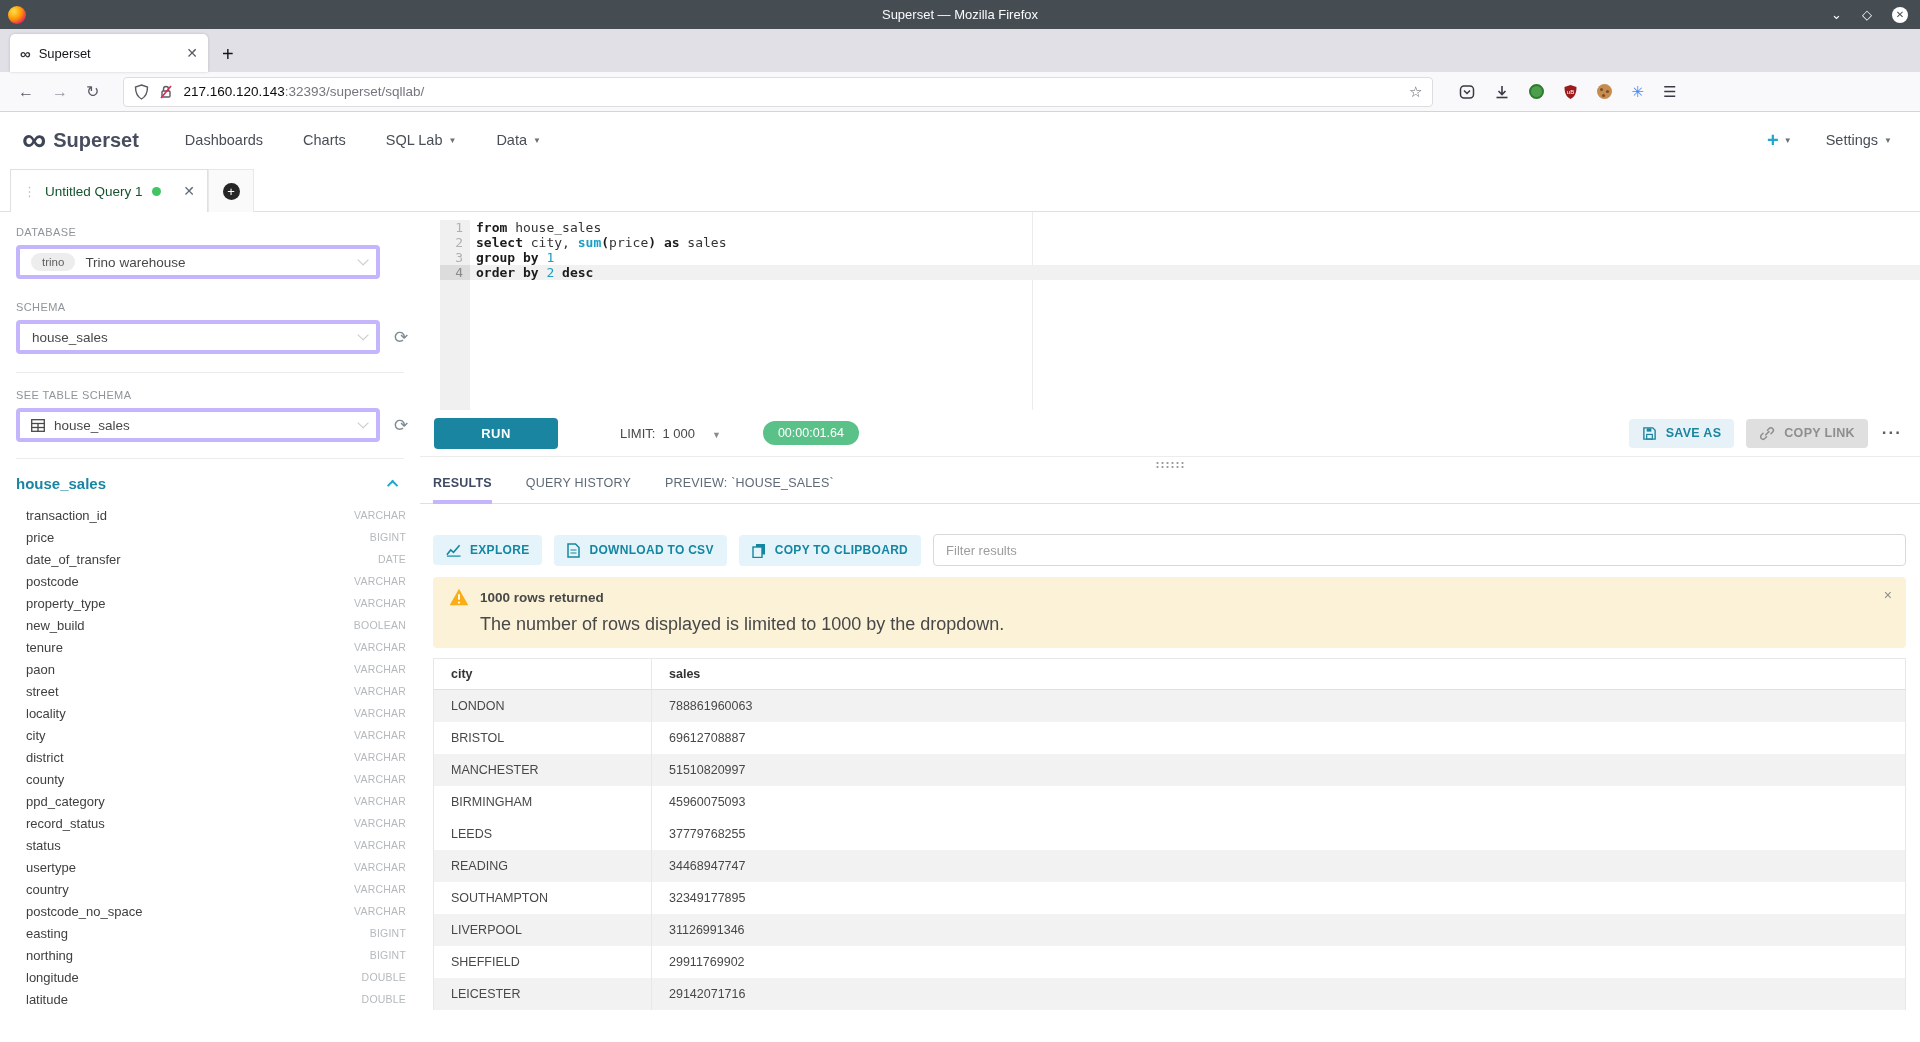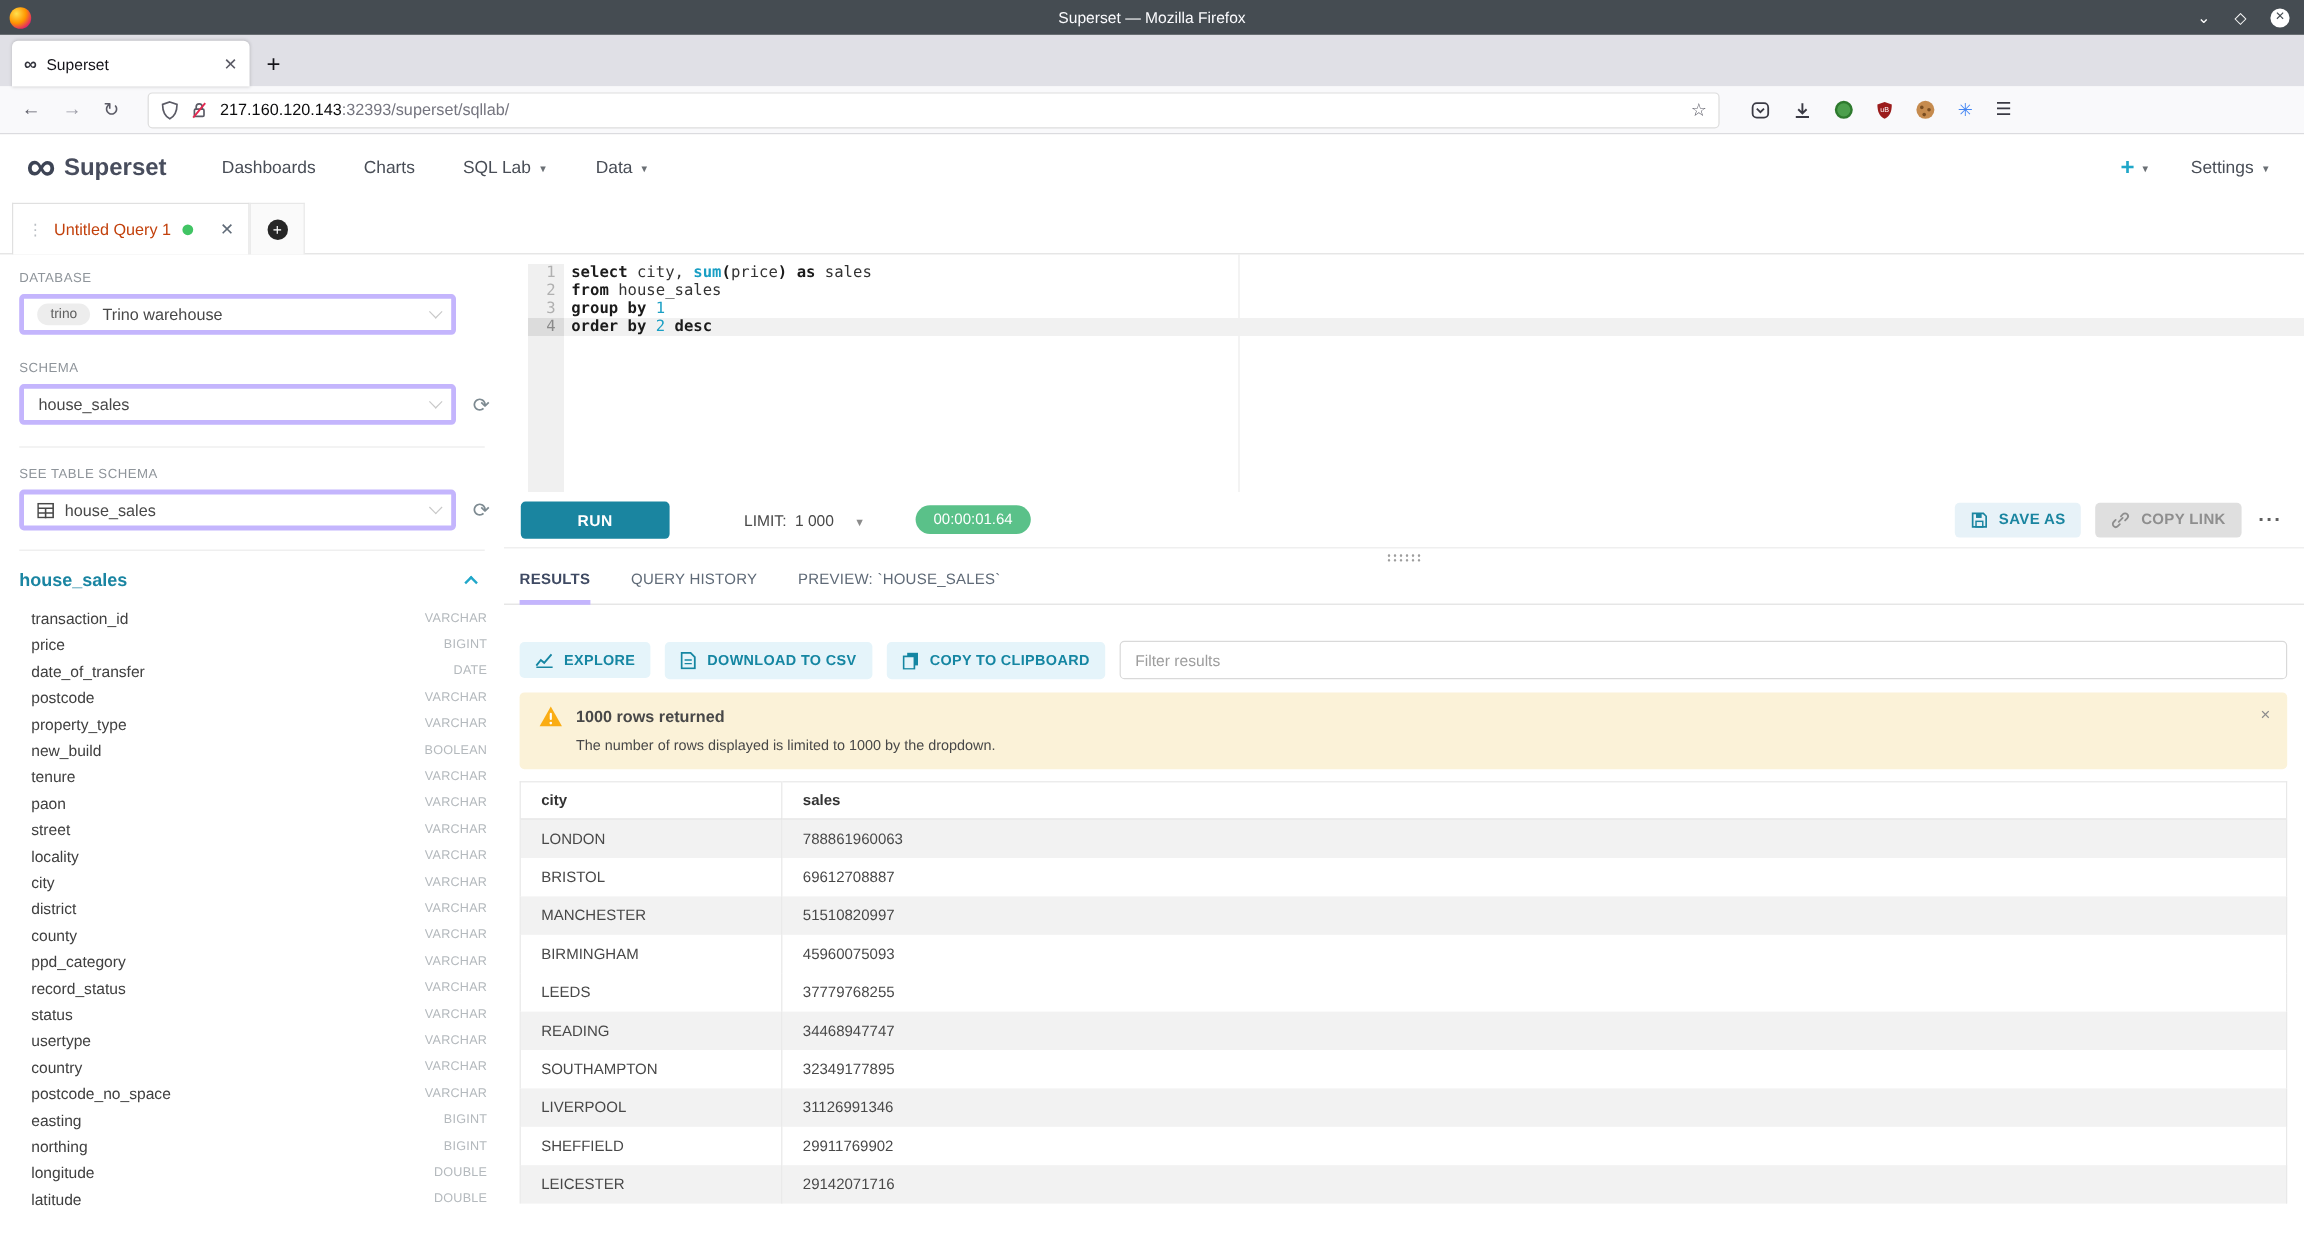--- a/index.html
+++ b/index.html
@@ -53,21 +53,21 @@
   .caret { font-size:8px; color:#6b7075; }
   .nav-right { margin-left:auto; display:flex; align-items:center; gap:34px; padding-right:28px; }
   .plus-btn { color:#20a7c9; font-size:20px; font-weight:bold; display:flex; align-items:center; gap:5px; }
   .settings { font-size:14.5px; color:#484d56; display:flex; align-items:center; gap:6px; }
 
   
   .tabstrip { height:44px; display:flex; align-items:stretch; border-bottom:1px solid #e0e0e0; background:#fff; }
   .qtab { width:198px; margin-left:10px; border:1px solid #e0e0e0; border-bottom:none; background:#fff;
     display:flex; align-items:center; padding:0 12px; position:relative; top:1px; }
   .qtab-drag { color:#b9bec3; font-size:13px; margin-right:9px; }
-  .qtab-label { color:#c2410c; font-size:13.5px; }
+  .qtab-label { color:#14532d; font-size:13.5px; }
   .qtab-dot { width:9px; height:9px; border-radius:50%; background:#41c464; margin-left:9px; }
   .qtab-close { color:#5f6a77; font-size:14px; margin-left:auto; padding-left:12px; }
   .addtab { width:46px; border:1px solid #e8e8e8; border-bottom:none; background:#fafafa;
     display:flex; align-items:center; justify-content:center; position:relative; top:1px; }
   .addtab-circle { width:17px; height:17px; border-radius:50%; background:#262626; color:#fff;
     font-size:13px; display:flex; align-items:center; justify-content:center; line-height:1; }
 
   
   .main { display:flex; height:830px; }
   .sidebar { width:420px; padding:14px 0 0 16px; flex-shrink:0; }
@@ -136,21 +136,21 @@
   .act-btn { display:flex; align-items:center; gap:9px; background:#e5f4fa; color:#1586a2;
     border:none; border-radius:4px; padding:8px 13px; font-size:12px; font-weight:bold;
     letter-spacing:.3px; margin-right:12px; }
   .filter-input { flex:1; height:32px; border:1px solid #d9d9d9; border-radius:4px; padding:0 12px;
     font-size:13px; color:#484848; font-family:"Liberation Sans", sans-serif; }
   .filter-input::placeholder { color:#9d9d9d; }
 
   .alert { margin:11px 14px 0 13px; background:#fbf2d8; border-radius:4px; padding:11px 16px 13px; position:relative; }
   .alert-head { display:flex; align-items:center; gap:11px; }
   .alert-title { font-size:13.5px; font-weight:bold; color:#484848; }
-  .alert-msg { font-size:12px; color:#484848; margin:8px 0 0 31px; }
+  .alert-msg { font-size:18px; color:#484848; margin:8px 0 0 31px; }
   .alert-close { position:absolute; right:14px; top:10px; color:#8c8c8c; font-size:14px; }
 
   .res-table { margin:10px 14px 0 13px; border:1px solid #e8e8e8; border-bottom:none;
     border-collapse:collapse; width:calc(100% - 27px); table-layout:fixed; }
   .res-table th { text-align:left; font-size:12.5px; color:#333; font-weight:bold; height:31px;
     padding:0 17px; border-bottom:1px solid #e0e0e0; background:#fff; }
   .res-table th:first-child, .res-table td:first-child { width:218px; border-right:1px solid #e8e8e8; }
   .res-table td { font-size:12.5px; color:#484848; height:32px; padding:0 17px; }
   .res-table tr.striped td { background:#f2f2f2; }
 
@@ -416,22 +416,22 @@
 
     <div class="code-area">
       <div class="gutter" id="gutter">
           <div class="gut-num">1</div>
           <div class="gut-num">2</div>
           <div class="gut-num">3</div>
           <div class="gut-num active">4</div>
         </div>
       <div class="print-margin"></div>
       <div class="codelines" id="codelines">
+          <div class="cline"><span class="s-kw">from </span><span class="s-pl">house_sales</span></div>
           <div class="cline"><span class="s-kw">select </span><span class="s-pl">city, </span><span class="s-fn">sum</span><span class="s-b">(</span><span class="s-pl">price</span><span class="s-b">) </span><span class="s-kw">as </span><span class="s-pl">sales</span></div>
-          <div class="cline"><span class="s-kw">from </span><span class="s-pl">house_sales</span></div>
           <div class="cline"><span class="s-kw">group by </span><span class="s-num">1</span></div>
           <div class="cline active"><span class="s-kw">order by </span><span class="s-num">2</span><span class="s-kw"> desc</span></div>
         </div>
     </div>
 
     <div class="ed-toolbar">
       <button class="run-btn">RUN</button>
       <span class="limit">
         <span>LIMIT:</span>
         <span>1 000</span>

